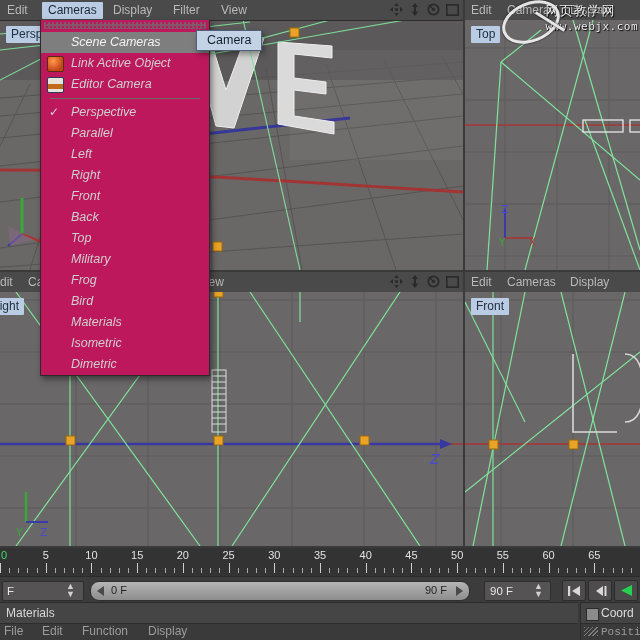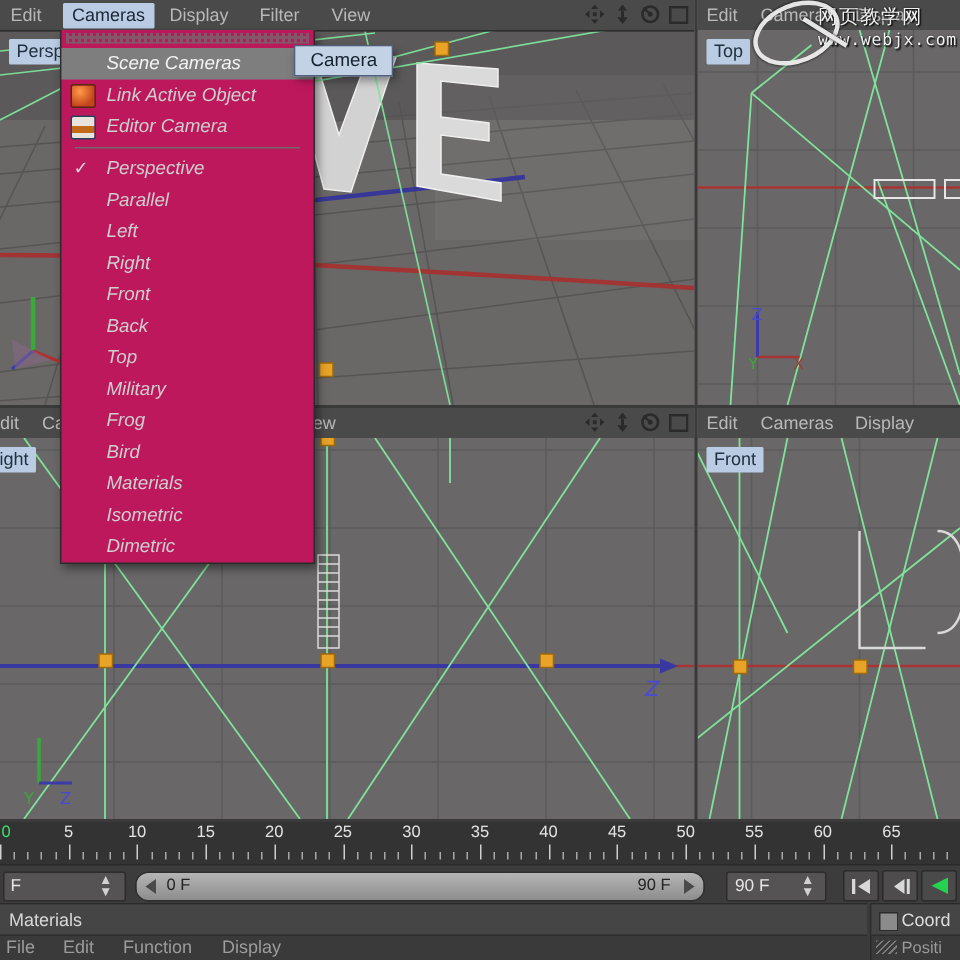--- a/index.html
+++ b/index.html
@@ -93,21 +93,21 @@
   .mats .sub{position:absolute;left:0;top:21px;color:#9c9c9c;font-size:12px;}
   .mats .sub span{position:absolute;top:0;}
 
   .coord{position:absolute;left:580px;top:602px;width:60px;height:38px;background:#3a3a3a;
          border-top:1px solid #2b2b2b;border-left:1px solid #2b2b2b;}
   .coord .hdr{position:absolute;left:0;top:0;right:0;height:20px;background:#454545;
               border-bottom:1px solid #2d2d2d;}
   .coord .sw{position:absolute;left:5px;top:5px;width:11px;height:11px;background:#8b8b8b;
              border:1px solid #2b2b2b;}
   .coord .t{position:absolute;left:20px;top:3px;font-size:12px;color:#dcdcdc;}
-  .coord .r{position:absolute;left:20px;top:23px;font-size:11px;color:#9a9a9a;}
+  .coord .r{position:absolute;left:20px;top:23px;font-size:11px;color:#9a9a9a;font-family:Liberation Mono, monospace;}
   .coord .g{position:absolute;left:3px;top:24px;width:14px;height:9px;
     background-image:repeating-linear-gradient(135deg,#7c7c7c 0 1px,transparent 1px 3px);}
 
   
   .wm{position:absolute;right:2px;top:2px;z-index:50;opacity:.92;}
   .wm .cn{font-size:13px;color:#ffffff;letter-spacing:1px;
           text-shadow:0 0 1px #000,1px 1px 1px #000;font-family:"DejaVu Sans",sans-serif;}
   .wm .en{font-size:11px;color:#ffffff;letter-spacing:.5px;
           text-shadow:0 0 1px #000,1px 1px 1px #000;font-family:"DejaVu Sans Mono",monospace;}
   .wm .ring{position:absolute;left:-44px;top:0px;width:54px;height:34px;

